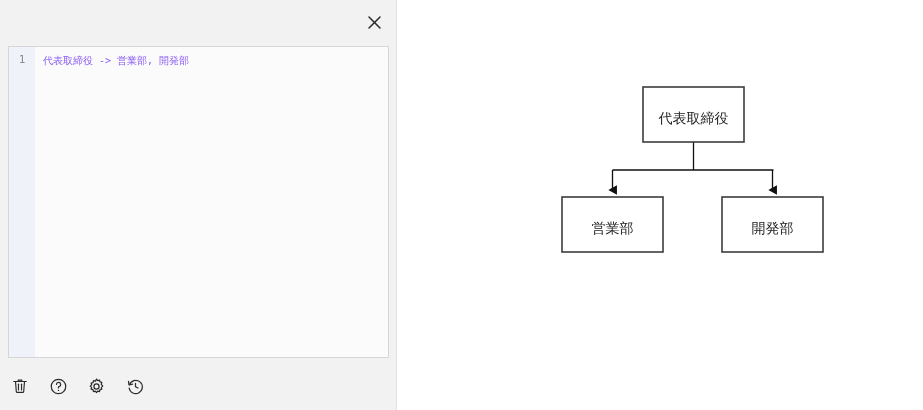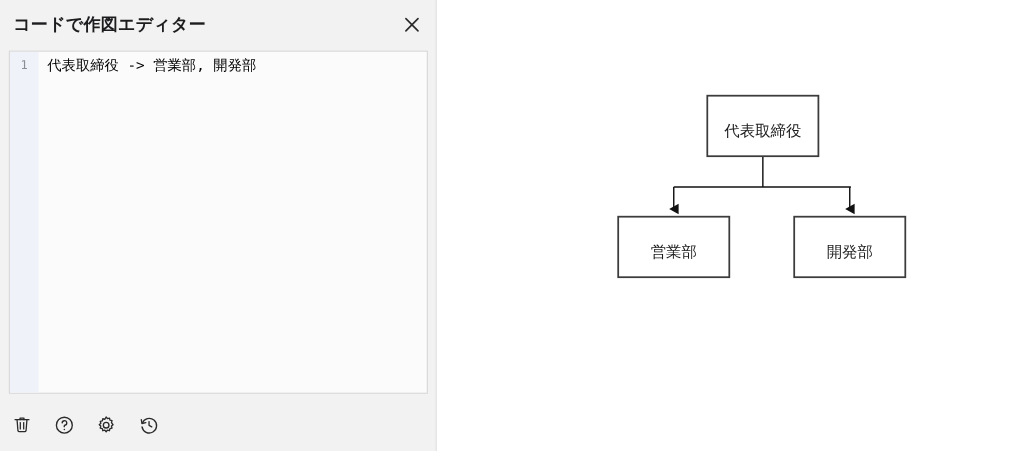--- a/index.html
+++ b/index.html
@@ -49,21 +49,21 @@
   }
   #line-number{
     position:absolute;left:0;top:6px;width:26px;
     text-align:center;
     font-family:"DejaVu Sans Mono","Liberation Mono",monospace;
     font-size:11px;color:#8a8d96;
   }
   #code-line{
     position:absolute;left:34px;top:5px;
     font-family:"DejaVu Sans Mono","Liberation Mono",monospace;
-    font-size:13px;color:#000000;
+    font-size:10px;color:#8b5cf6;
     white-space:pre;
     line-height:18px;
   }
 
   
   #action-bar{
     position:absolute;left:0;top:362px;width:397px;height:48px;
     box-sizing:border-box;
   }
   .act-icon{
@@ -122,21 +122,20 @@
     font-family:"Liberation Sans","DejaVu Sans",sans-serif;
     font-size:14px;fill:#1d1d1f;
   }
 </style>
 </head>
 <body>
 
 <div id="editor-panel">
 
   <div id="panel-header">
-    <span id="panel-title">コードで作図エディター</span>
     <div id="close-button">
       <svg width="15" height="15" viewBox="0 0 15 15" fill="none" stroke="currentColor" stroke-width="1.5" stroke-linecap="round">
         <line x1="2" y1="2" x2="13" y2="13"></line>
           <line x1="13" y1="2" x2="2" y2="13"></line>
       </svg>
     </div>
   </div>
 
   <div id="code-area">
     <div id="gutter"></div>

